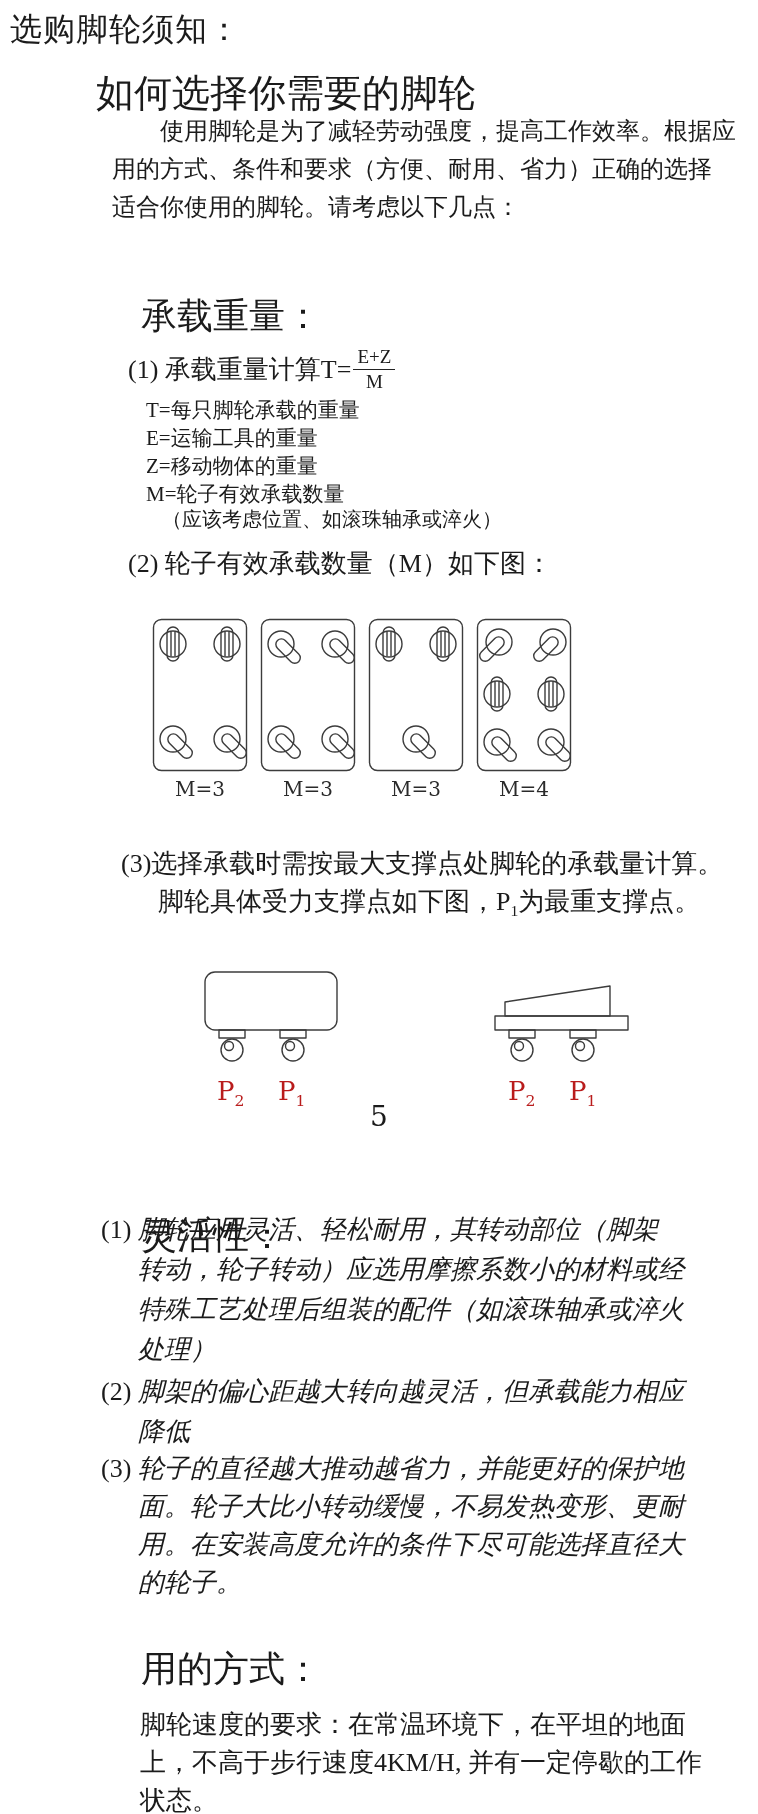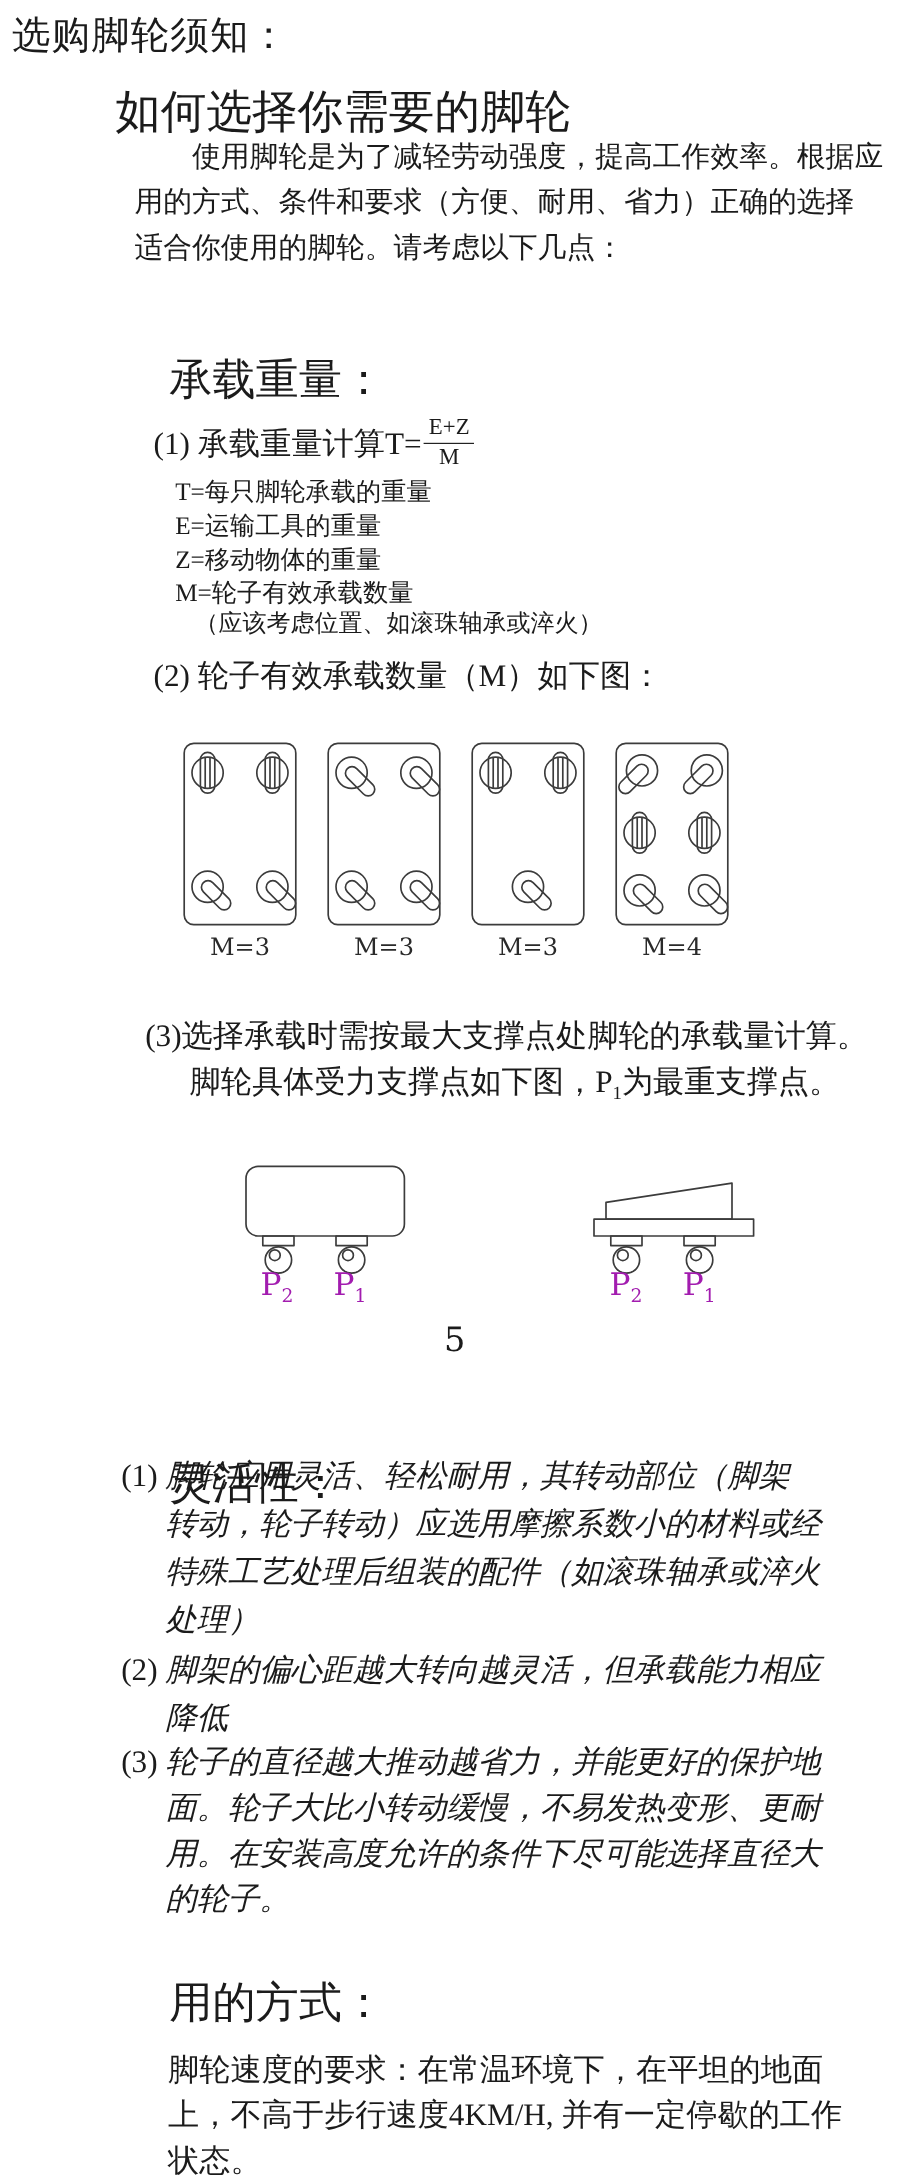--- a/index.html
+++ b/index.html
@@ -18,30 +18,30 @@
   .head-flex{left:100px;top:1212px;}
   .head-speed{left:100px;top:1645px;}
   .formula-line{left:128px;top:346px;font-size:26px;display:flex;align-items:center;}
   .frac{display:inline-flex;flex-direction:column;text-align:center;
         font-size:19px;line-height:22px;margin-left:2px;}
   .frac .num{border-bottom:1.5px solid #222;padding:0 4px 1px 4px;}
   .frac .den{padding-top:1px;}
   .defs{left:146px;top:396px;font-size:21px;line-height:28px;white-space:pre-line;}
   .defs-note{left:162px;top:506px;font-size:20px;}
   .item2{left:128px;top:546px;font-size:26px;}
-  .dg-row{position:absolute;left:152px;top:618px;display:flex;gap:24px;}
+  .dg-row{position:absolute;left:152px;top:618px;display:flex;gap:12px;}
   .dg-cell{width:96px;text-align:center;}
   .dg-cell svg{display:block;}
   svg .ln, svg rect, svg circle, svg line, svg ellipse, svg polygon{
     fill:none;stroke:#3c3c3c;stroke-width:1.4px;stroke-linecap:round;stroke-linejoin:round;}
   .m-label{margin-top:5px;font-size:20px;font-family:"DejaVu Serif",serif;color:#2a2a2a;}
   .item3-l1{left:121px;top:846px;font-size:26px;}
   .item3-l2{left:158px;top:884px;font-size:26px;}
   sub{font-size:0.6em;line-height:0;}
-  .plabel{font-size:26px;font-family:"DejaVu Serif",serif;color:#a21caf;}
+  .plabel{font-size:26px;font-family:"DejaVu Serif",serif;color:#b91c1c;margin-top:20px;}
   .page-num{left:0;top:1100px;width:758px;text-align:center;font-size:28px;
             font-family:"DejaVu Serif",serif;}
   .flex-item{position:absolute;font-size:26px;line-height:40px;}
   .flex-item .num{position:absolute;left:0;top:0;}
   .flex-item .txt{display:block;margin-left:37px;width:560px;white-space:pre-line;font-style:italic;}
   .fi-1{left:101px;top:1210px;}
   .fi-2{left:101px;top:1372px;}
   .fi-3{left:101px;top:1450px;line-height:38px;}
   .speed-body{left:140px;top:1706px;width:580px;font-size:26px;line-height:38px;
               white-space:pre-line;}

